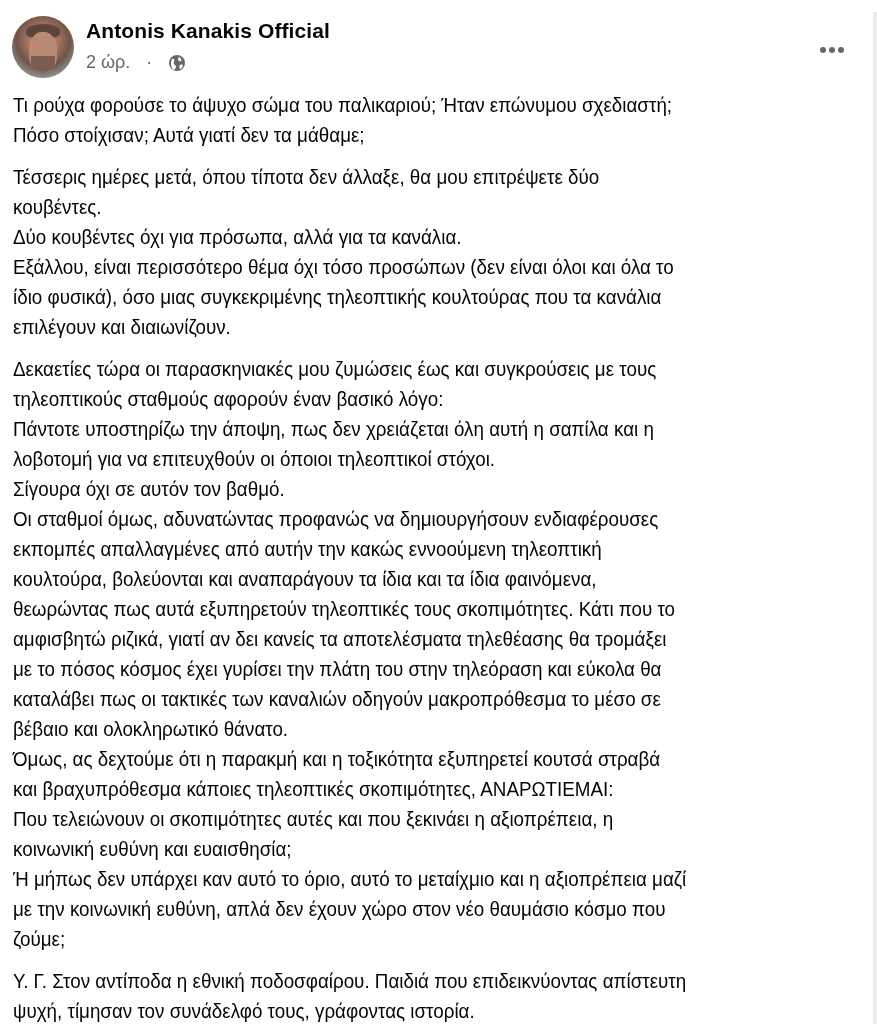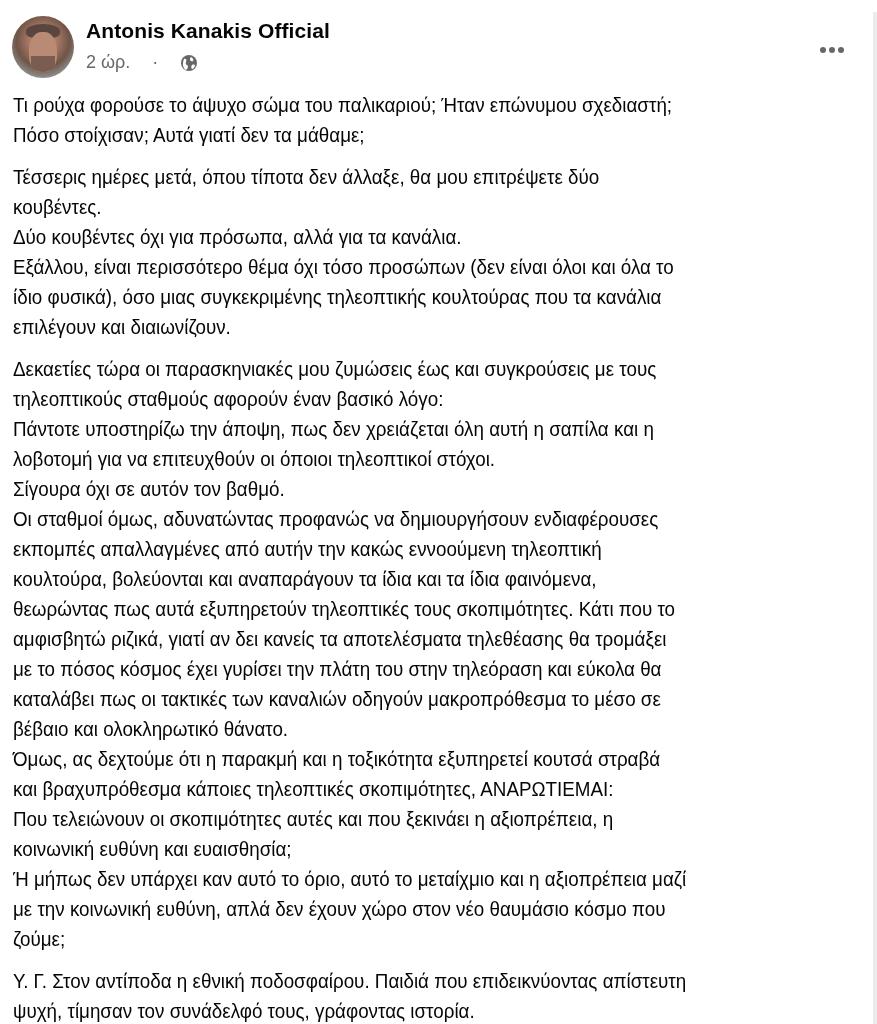--- a/index.html
+++ b/index.html
@@ -23,21 +23,21 @@
   }
   .avatar .hair { position: absolute; left: 14px; top: 8px; width: 34px; height: 14px; border-radius: 50% 50% 30% 30%; background: #5a463e; }
   .avatar .face { position: absolute; left: 17px; top: 16px; width: 28px; height: 40px; border-radius: 45% 45% 40% 40%; background: #b98a74; }
   .avatar .beard { position: absolute; left: 19px; top: 40px; width: 24px; height: 16px; border-radius: 0 0 50% 50%; background: #7a5c50; }
   .name {
     position: absolute; left: 74px; top: 3px;
     font-size: 21px; font-weight: bold; color: #050505; letter-spacing: 0.1px;
   }
   .meta {
     position: absolute; left: 74px; top: 36px;
-    font-size: 18px; color: #65676b; display: flex; align-items: center; gap: 22px;
+    font-size: 18px; color: #65676b; display: flex; align-items: center; gap: 16px;
   }
   .globe { display: inline-block; width: 18px; height: 18px; }
   .more {
     position: absolute; left: 800px; top: 24px; width: 40px; height: 20px;
     display: flex; align-items: center; justify-content: center; gap: 3px; cursor: pointer;
   }
   .more span { width: 6px; height: 6px; border-radius: 50%; background: #65676b; display: block; }
   .body-text {
     position: absolute; left: 13px; top: 78px; width: 830px;
     font-family: "Liberation Sans", sans-serif;

